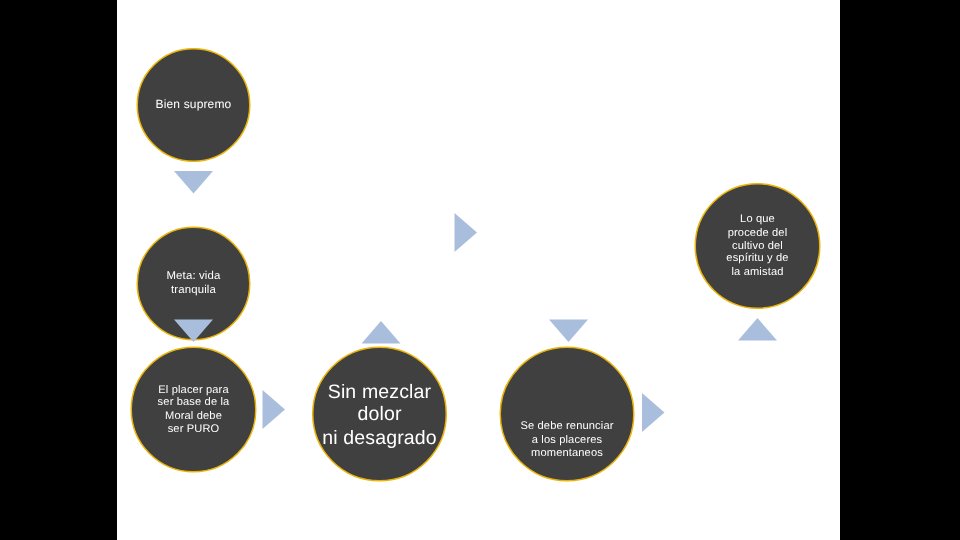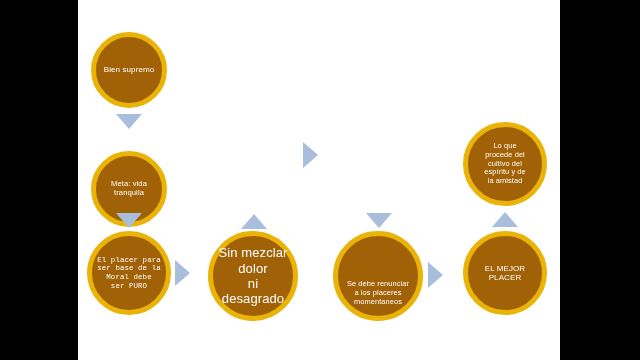--- a/index.html
+++ b/index.html
@@ -24,22 +24,22 @@
     left: 78px;
     top: 0px;
     width: 482px;
     height: 360px;
     background: #ffffff;
     overflow: hidden;
   }
   .node {
     position: absolute;
     border-radius: 50%;
-    background: #a16207;
-    border: 5px solid #eab308;
+    background: #404040;
+    border: 1px solid #eab308;
     box-sizing: border-box;
     display: flex;
     align-items: center;
     justify-content: flex-end;
     text-align: center;
     color: #ffffff;
     line-height: 1.18;
     letter-spacing: 0.1px;
     padding: 4px;
   }
@@ -85,21 +85,21 @@
 
     <div class="arrow arrow-down" style="left:38px;top:114px;"></div>
 
     <div class="node" style="left:13px;top:151px;width:76px;height:76px;">
       <span class="node-label" style="font-size:7.6px;">Meta: vida
 tranquila</span>
     </div>
 
     <div class="arrow arrow-down" style="left:38px;top:213px;"></div>
 
-    <div class="node" style="left:9px;top:231px;width:84px;height:84px;font-family:Liberation Mono, monospace;">
+    <div class="node" style="left:9px;top:231px;width:84px;height:84px;">
       <span class="node-label" style="font-size:7.4px;">El placer para
 ser base de la
 Moral debe
 ser PURO</span>
     </div>
 
     <div class="arrow arrow-right" style="left:97px;top:260px;"></div>
 
 
     <div class="arrow arrow-up" style="left:163px;top:214px;"></div>
@@ -125,19 +125,15 @@
     <div class="node" style="left:385px;top:122px;width:84px;height:84px;">
       <span class="node-label" style="font-size:7.4px;">Lo que
 procede del
 cultivo del
 espíritu y de
 la amistad</span>
     </div>
 
     <div class="arrow arrow-up" style="left:414px;top:212px;"></div>
 
-    <div class="node" style="left:385px;top:231px;width:84px;height:84px;">
-      <span class="node-label" style="font-size:8.0px;">EL MEJOR
-PLACER</span>
-    </div>
 
   </div>
 </div>
 
 </body></html>

